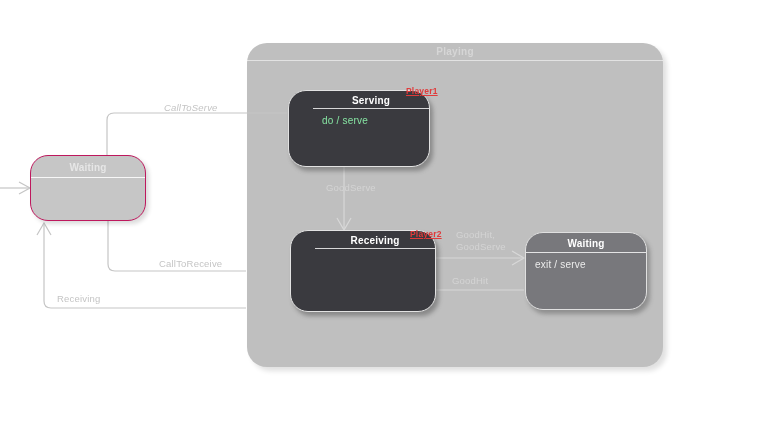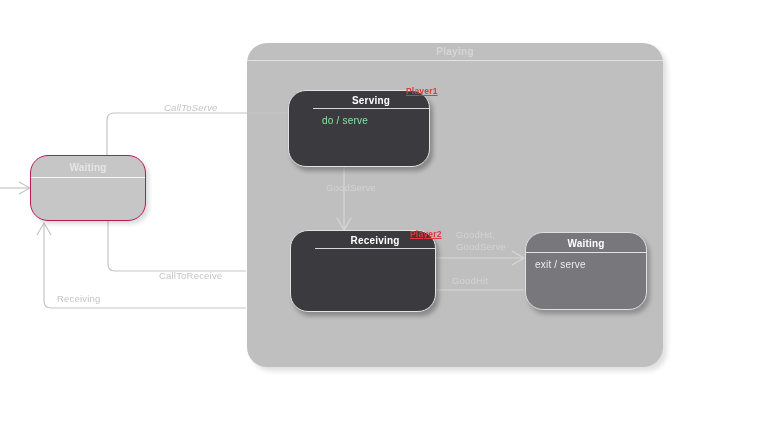--- a/index.html
+++ b/index.html
@@ -57,21 +57,21 @@
   #state-receiving{left:290px;top:230px;width:120px;height:80px;}
   #state-hitting{left:525px;top:232px;width:120px;height:76px;}
 
   .activity-green{color:#85e2a1;}
   .activity-white{color:#ececec;}
 
   .tlabel{position:absolute;font-size:9.5px;letter-spacing:.2px;white-space:nowrap;}
   .tlabel-outer{color:#c4c4c4;}
   .tlabel-inner{color:#d4d4d4;}
   #lbl-call-to-serve{left:164px;top:102px;font-style:italic;}
-  #lbl-call-to-receive{left:159px;top:270px;}
+  #lbl-call-to-receive{left:159px;top:258px;}
   #lbl-point-over{left:57px;top:293px;}
   #lbl-good-serve{left:326px;top:182px;}
   #lbl-good-hit-serve{left:456px;top:229px;line-height:12px;}
   #lbl-good-hit{left:452px;top:275px;}
 
   .player-note{
     position:absolute;font-size:8.5px;font-weight:bold;color:#e03a3a;
     text-decoration:underline;white-space:nowrap;letter-spacing:.2px;text-align:center;
   }
   #note-player1{left:406px;top:86px;}

